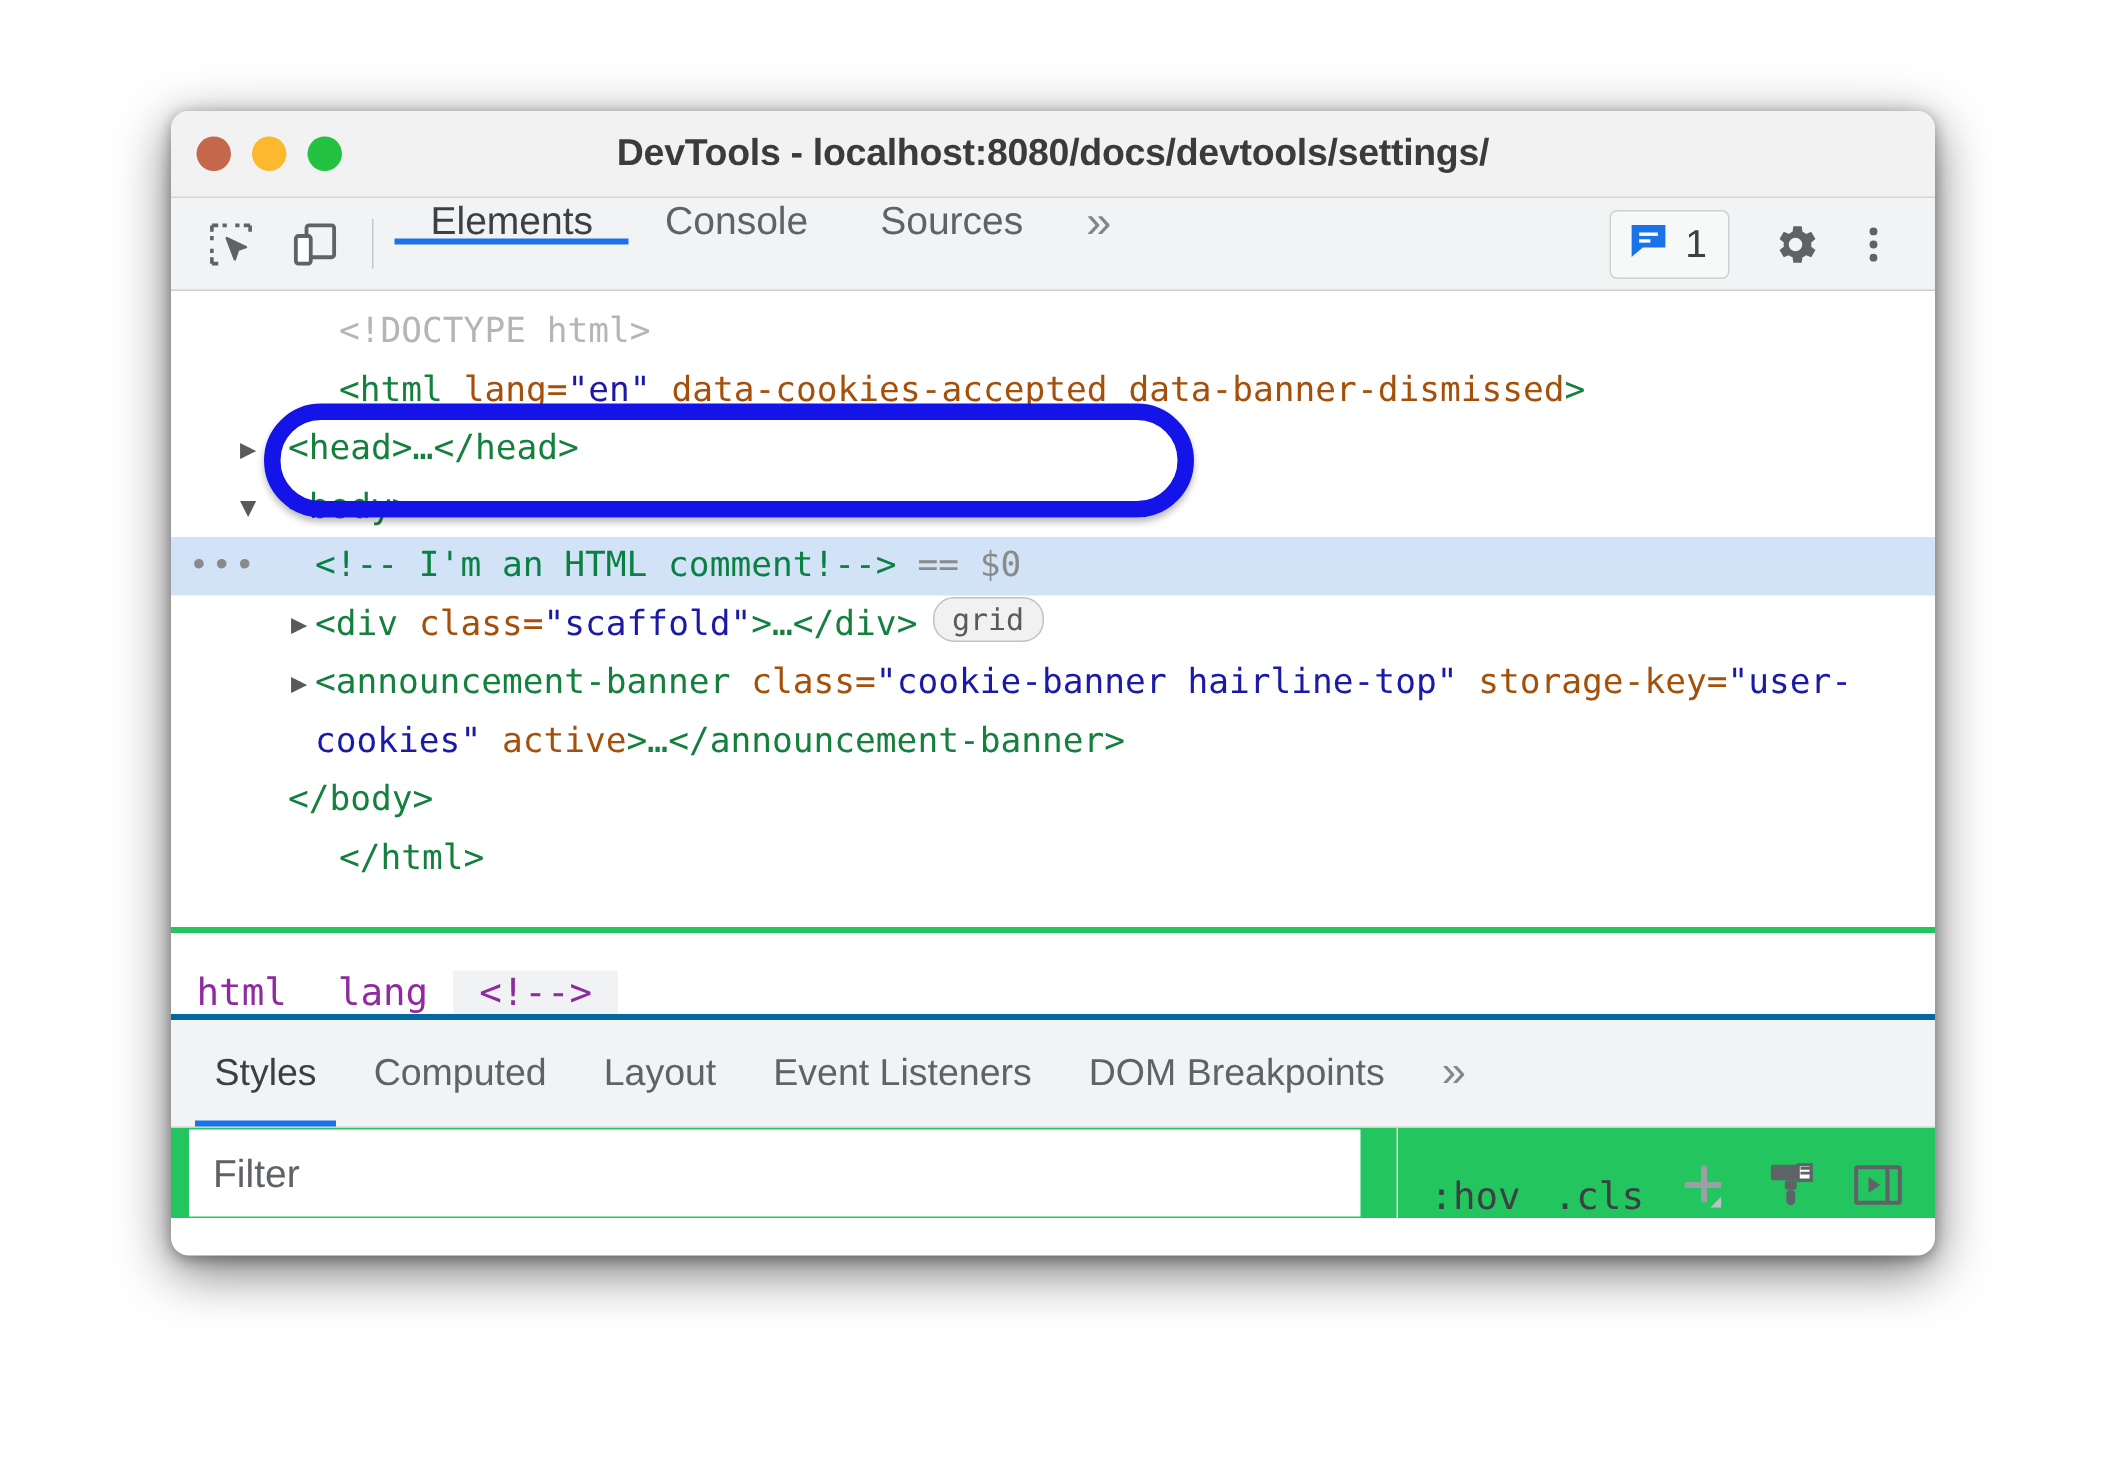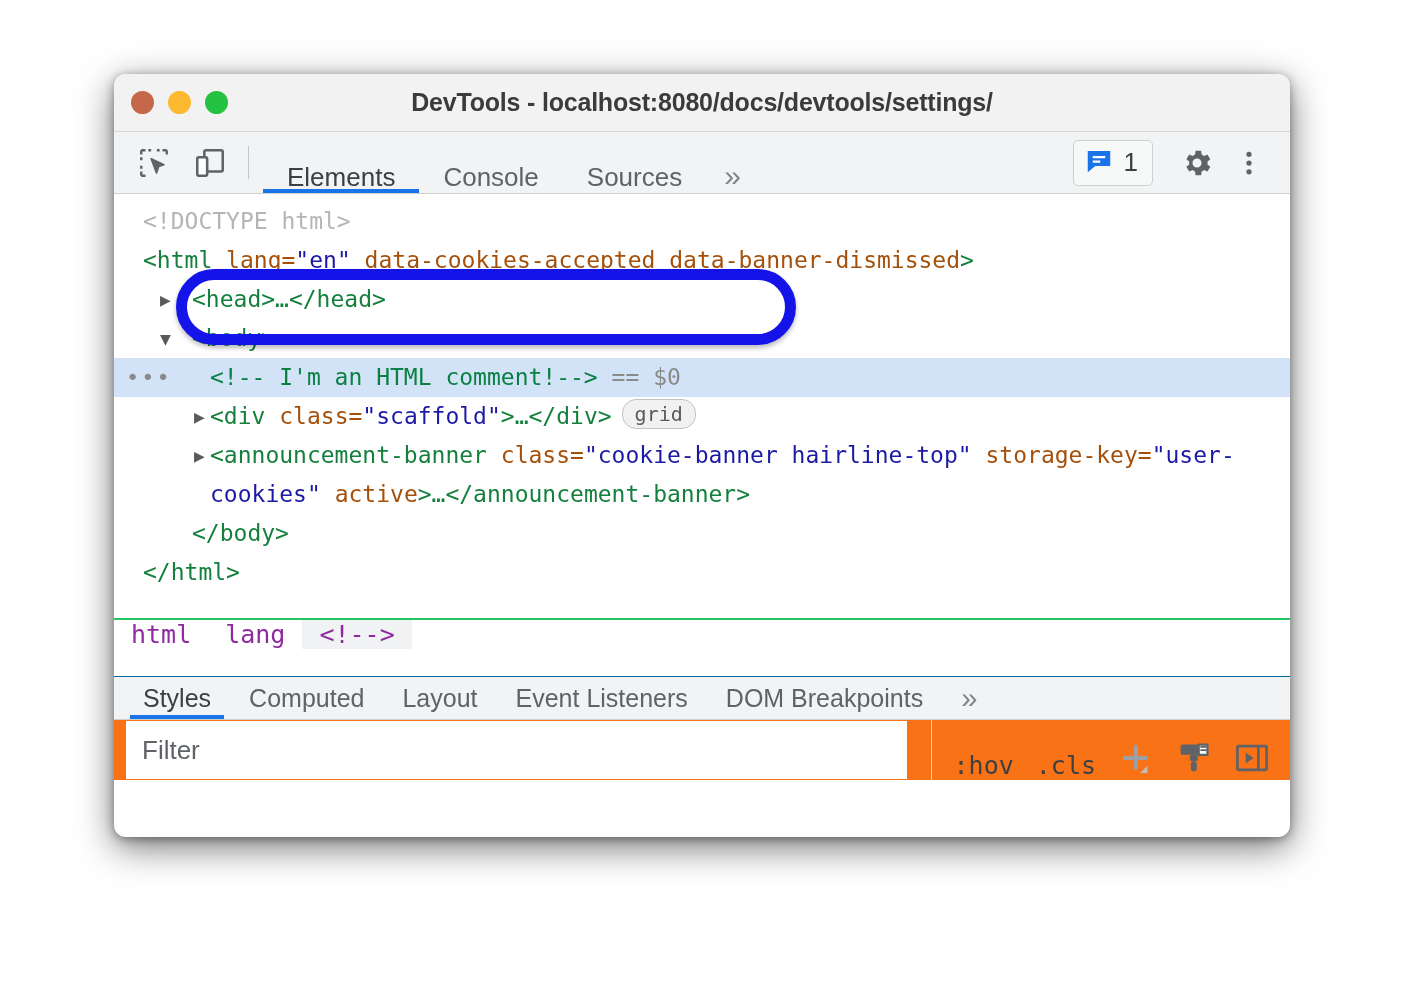--- a/index.html
+++ b/index.html
@@ -76,21 +76,21 @@
     display: flex; align-items: center; justify-content: center;
     color: #5f6368;
   }
   .vdiv {
     width: 1px;
     background: #c6c6c6;
     margin: 14px 14px 14px 18px;
   }
   #panel-tabs {
     display: flex;
-    align-items: flex-end;
+    align-items: flex-start;
   }
   .panel-tab {
     display: flex;
     align-items: center;
     padding: 0 24px;
     font-size: 26px;
     color: #5f6368;
     position: relative;
     white-space: nowrap;
   }
@@ -134,21 +134,21 @@
     font-family: "DejaVu Sans Mono", monospace;
     font-size: 23px;
     line-height: 39px;
     color: #222;
     height: 424px;
     position: relative;
     overflow: hidden;
   }
   .node { position: relative; padding-left: 30px; white-space: nowrap; }
   .node.selected { background: #d2e3f8; }
-  .indent-1 { padding-left: 29px; }
+  .indent-1 { padding-left: 68px; margin-left: 44px; }
   .indent-2 { padding-left: 78px; }
   .indent-3 { padding-left: 96px; }
   .wrapline { white-space: normal; padding-right: 32px; }
 
   .arrow {
     position: absolute;
     left: 46px;
     top: 0;
     width: 18px;
     line-height: 39px;
@@ -199,39 +199,39 @@
     border: 11px solid #1414e8;
     border-radius: 40px;
     pointer-events: none;
     box-shadow: 0 3px 5px rgba(0,0,0,0.28);
   }
 
   
   #breadcrumb {
     height: 58px;
     background: #ffffff;
-    border-top: 2px solid #22c55e;
-    display: flex;
-    align-items: flex-start;
+    border-top: 4px solid #22c55e;
+    display: flex;
+    align-items: flex-end;
     font-family: "DejaVu Sans Mono", monospace;
   }
   .crumb {
     display: flex;
     align-items: center;
     padding: 0 17px;
     font-size: 25px;
     color: #8f2aa0;
   }
   .crumb.active { background: #f1f2f3; }
 
   
   #side-tabs {
-    height: 44px;
+    height: 76px;
     background: #f2f3f4;
-    border-top: 1px solid #0369a1;
+    border-top: 4px solid #0369a1;
     border-bottom: 1px solid #cfcfcf;
     display: flex;
     align-items: stretch;
     padding-left: 10px;
   }
   .side-tab {
     display: flex;
     align-items: center;
     padding: 0 19px;
     font-size: 25px;
@@ -245,21 +245,21 @@
     position: absolute;
     left: 6px; right: 6px; bottom: 0;
     height: 4px;
     background: #1a73e8;
   }
   .side-tab.more { font-size: 29px; color: #80868b; }
 
   
   #filter-bar {
     height: 60px;
-    background: #f97316;
+    background: #22c55e;
     display: flex;
     align-items: stretch;
     gap: 24px;
   }
   #filter-input {
     flex: 1;
     background: #ffffff;
     border: none;
     outline: none;
     font-size: 26px;

